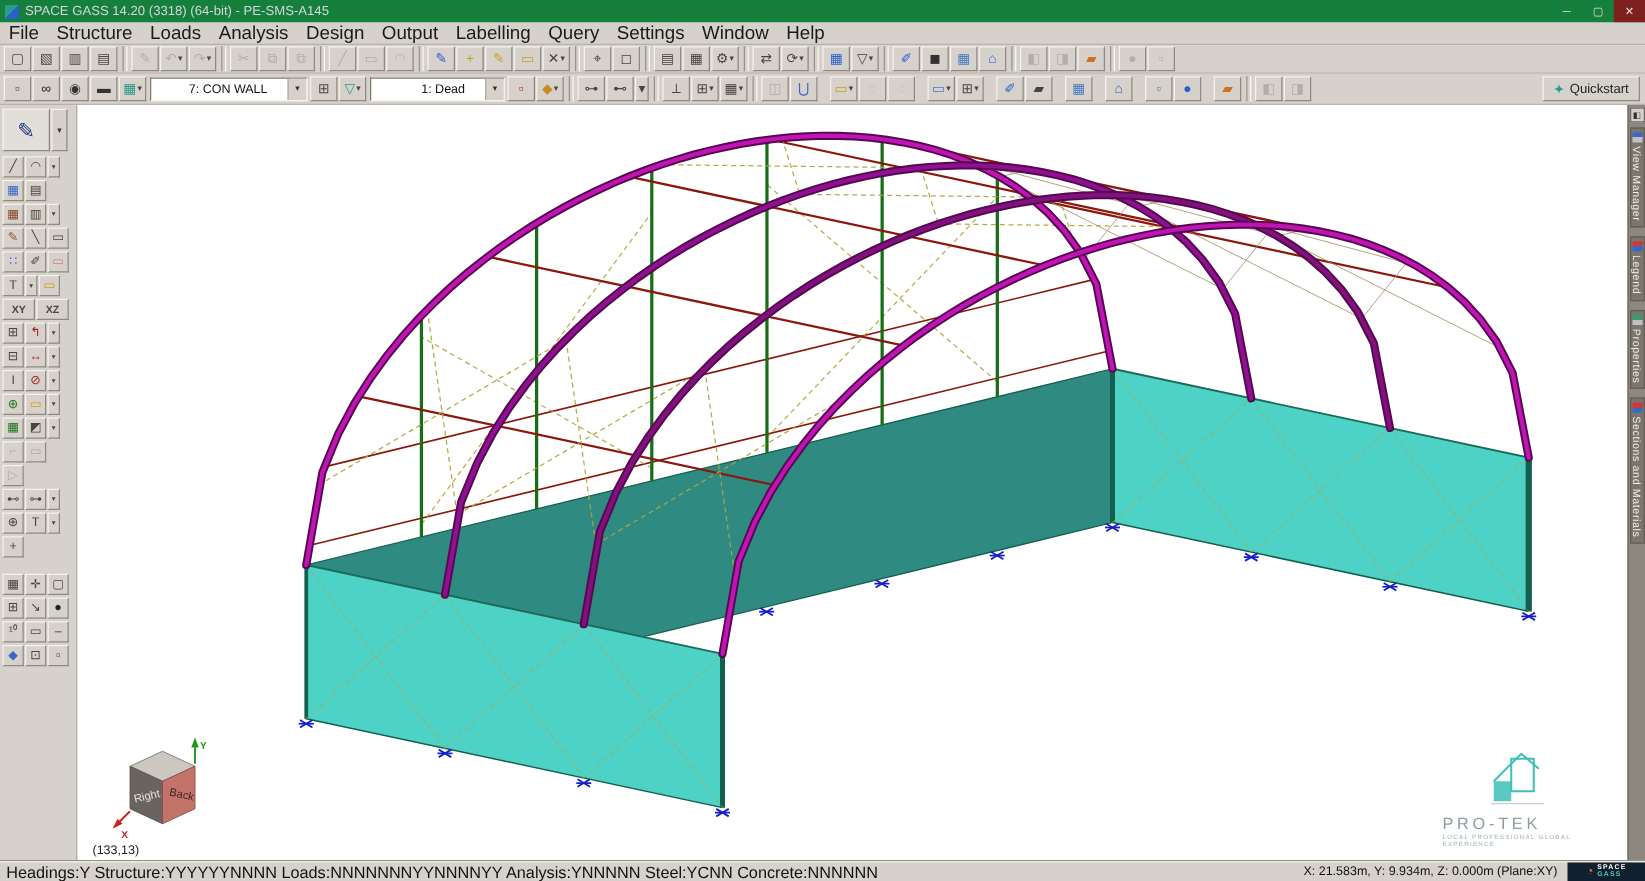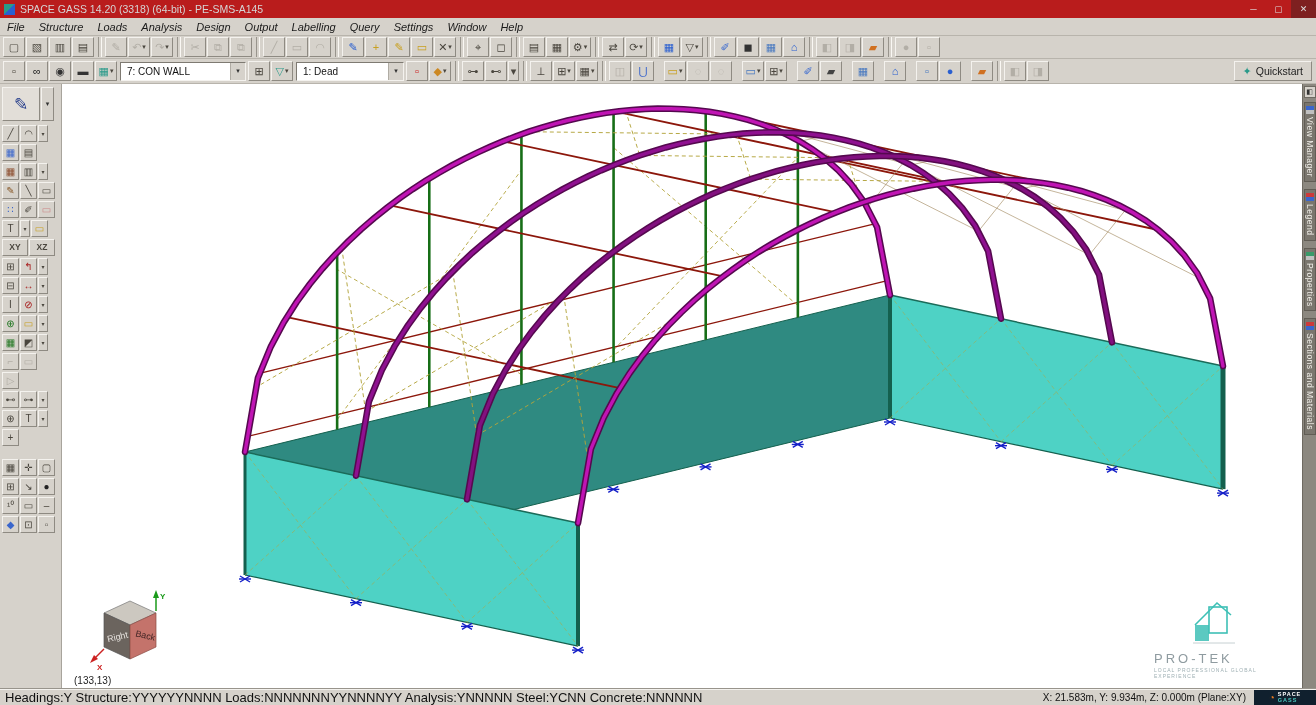--- a/index.html
+++ b/index.html
@@ -1,43 +1,43 @@
 <!DOCTYPE html>
 <html><head>
 <meta charset="utf-8">
 <style>
   * { margin:0; padding:0; box-sizing:border-box; }
   html,body { width:1316px; height:705px; overflow:hidden; font-family:"Liberation Sans", sans-serif; background:#d6d2cb; }
   #app { position:relative; width:1316px; height:705px; }
 
   
-  #titlebar { position:absolute; left:0; top:0; width:100%; height:18px; background:#b91c1c; display:flex; align-items:center; padding-left:4px; }
+  #titlebar { position:absolute; left:0; top:0; width:100%; height:18px; background:#15803d; display:flex; align-items:center; padding-left:4px; }
   #app-icon { width:11px; height:11px; background:linear-gradient(135deg,#2a9a8a 50%,#2a5fd0 50%); margin-right:5px; flex:0 0 auto; }
   #title-text { color:#d5d5d5; font-size:10.5px; white-space:nowrap; }
   #wctrl { margin-left:auto; display:flex; height:100%; }
   .wbtn { width:25px; height:100%; display:flex; align-items:center; justify-content:center; color:#dcdcdc; font-size:9px; }
   .wbtn.close { background:#7e2020; }
 
   
   #menubar { position:absolute; left:0; top:18px; width:100%; height:18px; background:#d6d2cb; border-bottom:1px solid #b8b4ac; display:flex; align-items:center; }
-  .mi { font-size:11px; color:#1a1a1a; padding:0 7px; line-height:18px;font-style:italic; }
+  .mi { font-size:15px; color:#1a1a1a; padding:0 7px; line-height:18px; }
 
   
   #toolbar1 { position:absolute; left:0; top:36px; width:100%; height:23px; }
   #toolbar2 { position:absolute; left:0; top:59px; width:100%; height:25px; }
   .tbar { background:#d6d2cb; border-bottom:1px solid #b8b4ac; display:flex; align-items:center; padding-left:3px; }
   .tb { width:22px; height:20px; display:flex; align-items:center; justify-content:center; background:#d6d2cb; border:1px solid; border-color:#f4f2ee #8e8a82 #8e8a82 #f4f2ee; margin-right:1px; flex:0 0 auto; }
   .tb .g { font-size:11px; color:#4a463e; line-height:1; }
   .tb.dis .g { color:#b2aea6; }
   .tb .cr { font-size:7px; color:#4a463e; margin-left:1px; }
   .tb.car { width:11px; }
   .sep { width:4px; height:20px; border-left:1px solid #98948c; border-right:1px solid #faf8f4; margin:0 3px; flex:0 0 auto; }
   .sp { width:9px; flex:0 0 auto; }
   .combo { height:19px; background:#fff; border:1px solid; border-color:#7e7a72 #f4f2ee #f4f2ee #7e7a72; display:flex; align-items:center; margin:0 2px; flex:0 0 auto; }
-  .combo .cval { font-size:10px; color:#111; padding:0 6px; flex:1; white-space:nowrap; }
+  .combo .cval { font-size:10px; color:#111; padding:0 16px; flex:1; white-space:nowrap;text-align:right; }
   .combo .cbtn { width:15px; height:100%; background:#d6d2cb; border-left:1px solid #b0aca4; display:flex; align-items:center; justify-content:center; font-size:7px; color:#333; }
   #section-combo { width:126px; }
   #loadcase-combo { width:108px; }
   #tb2-spacer { flex:1; }
   #quickstart { height:20px; display:flex; align-items:center; padding:0 8px; border:1px solid; border-color:#f4f2ee #8e8a82 #8e8a82 #f4f2ee; margin-right:4px; }
   #quickstart .qsi { color:#2a9a8a; font-size:11px; margin-right:4px; }
   #quickstart .qsl { font-size:10.5px; color:#222; }
 
   
   #leftbar { position:absolute; left:0; top:84px; width:62px; bottom:16px; background:#d6d2cb; border-right:1px solid #a8a49c; padding:3px 2px; }

